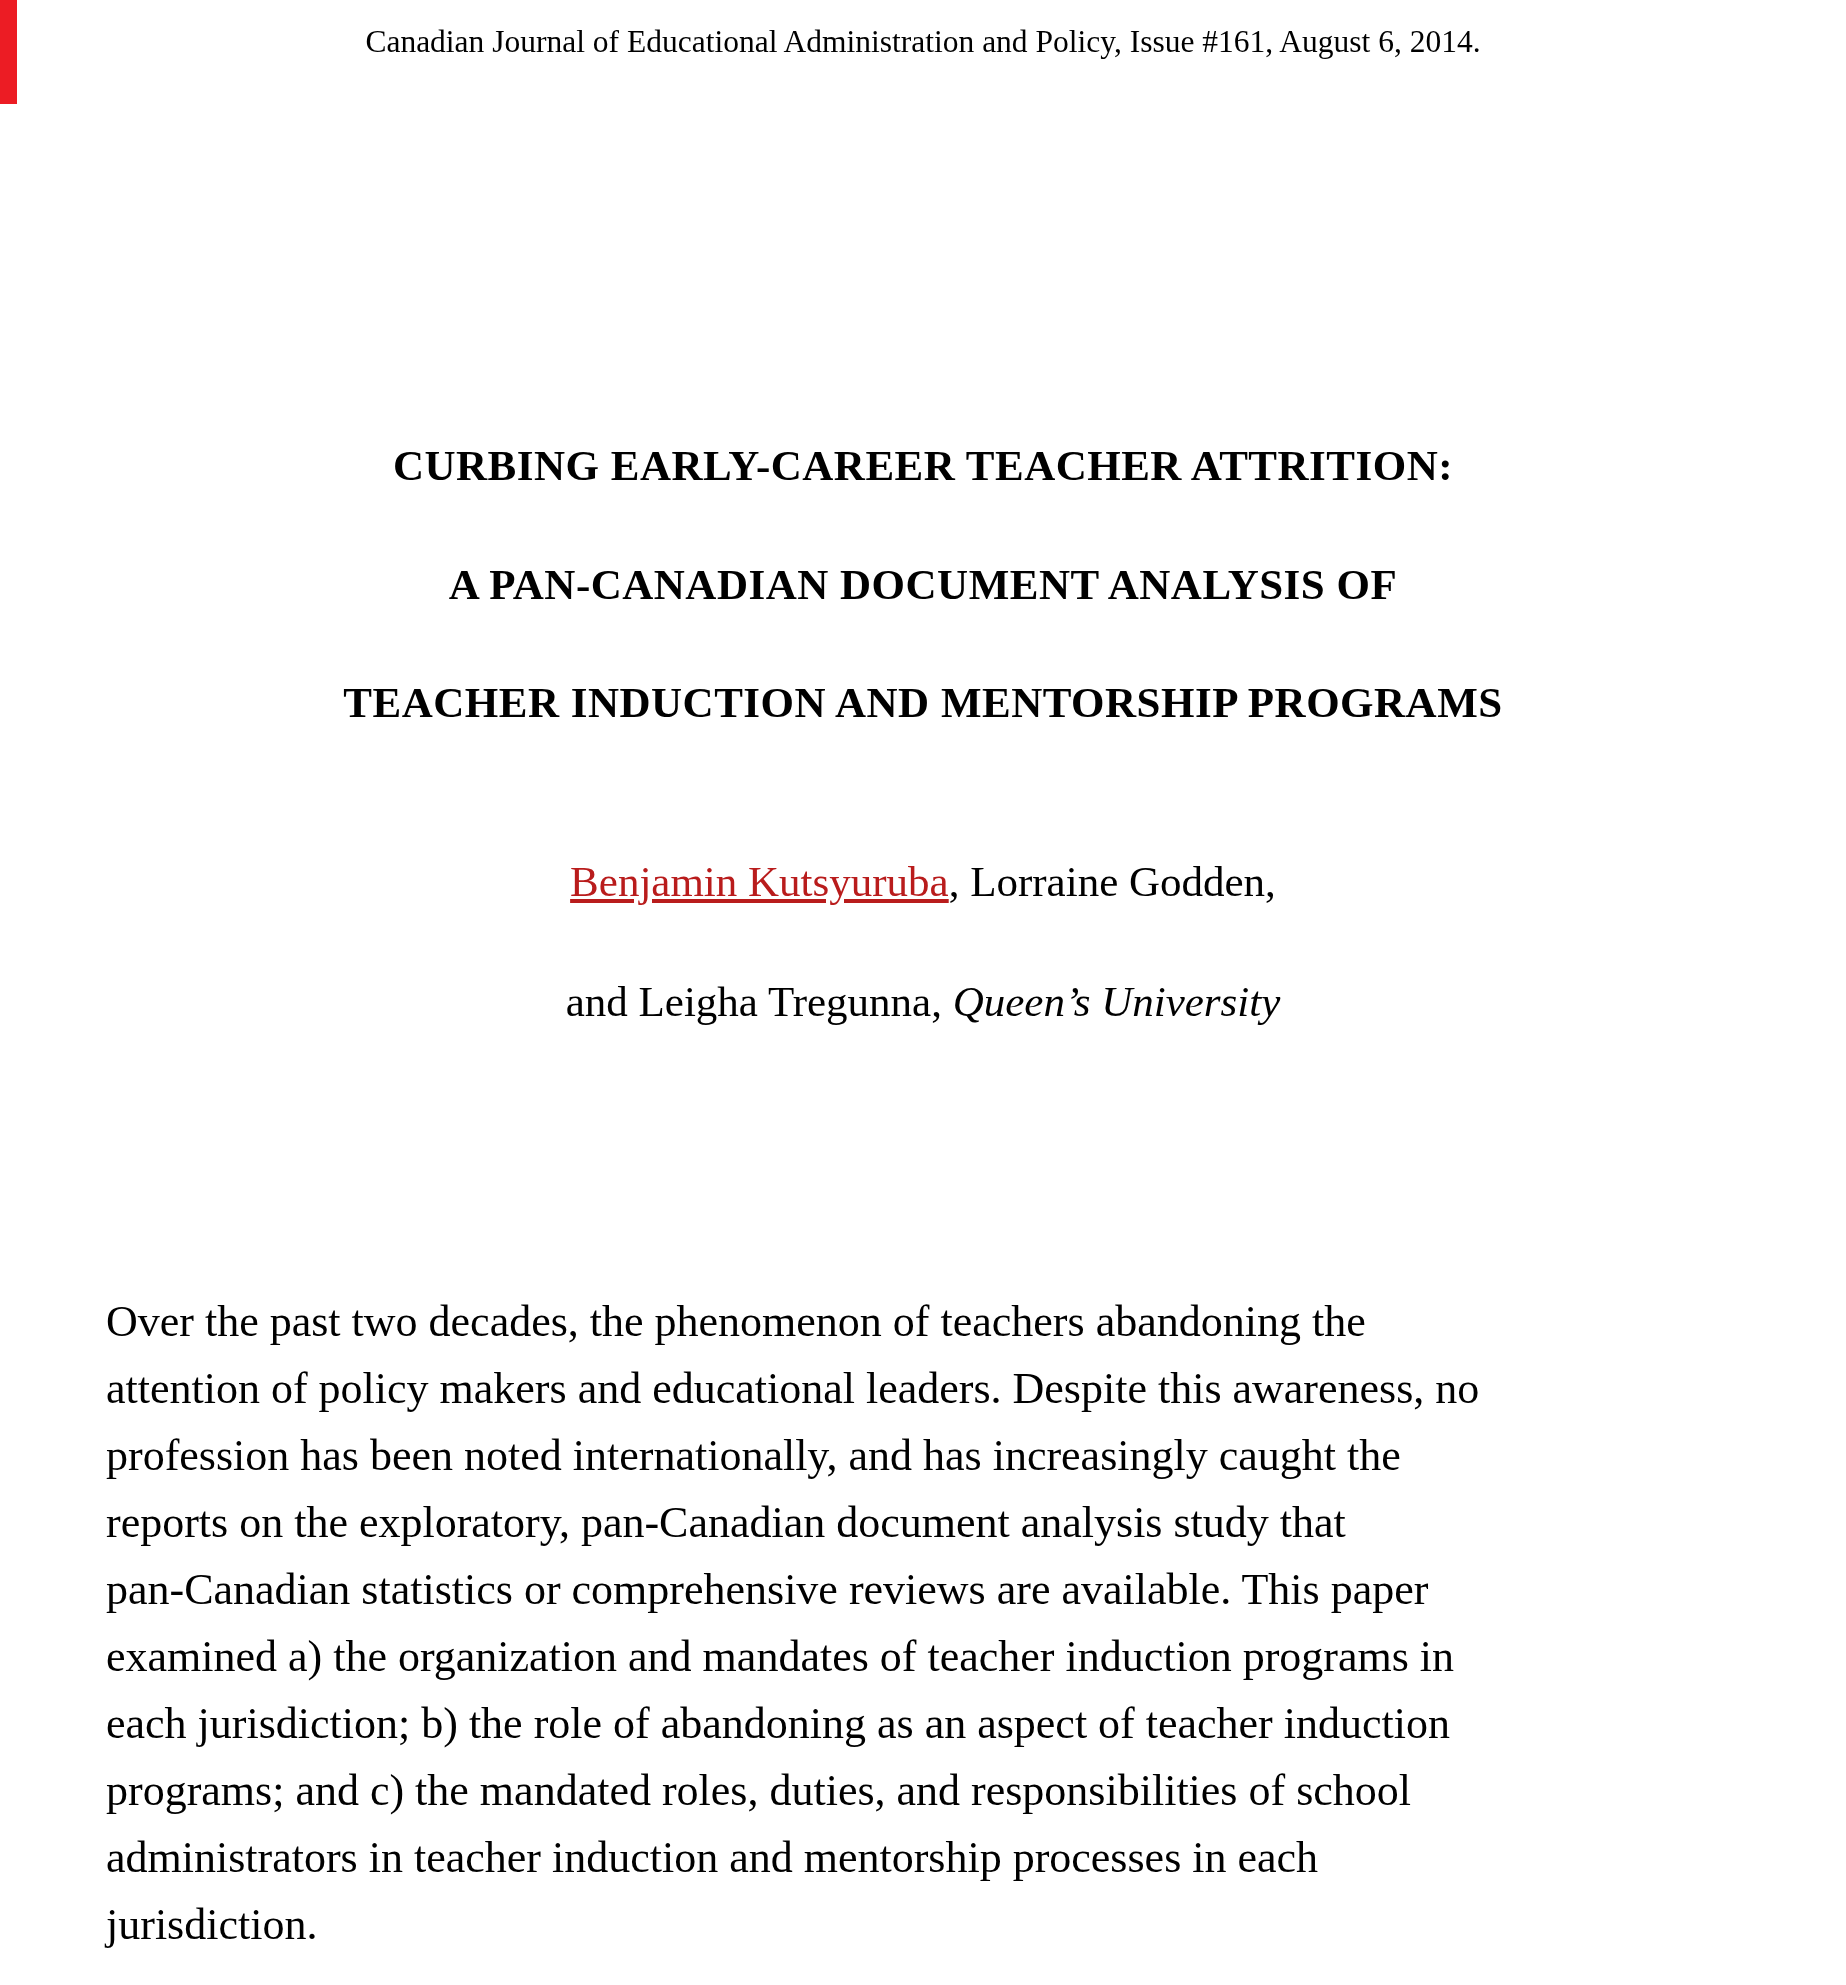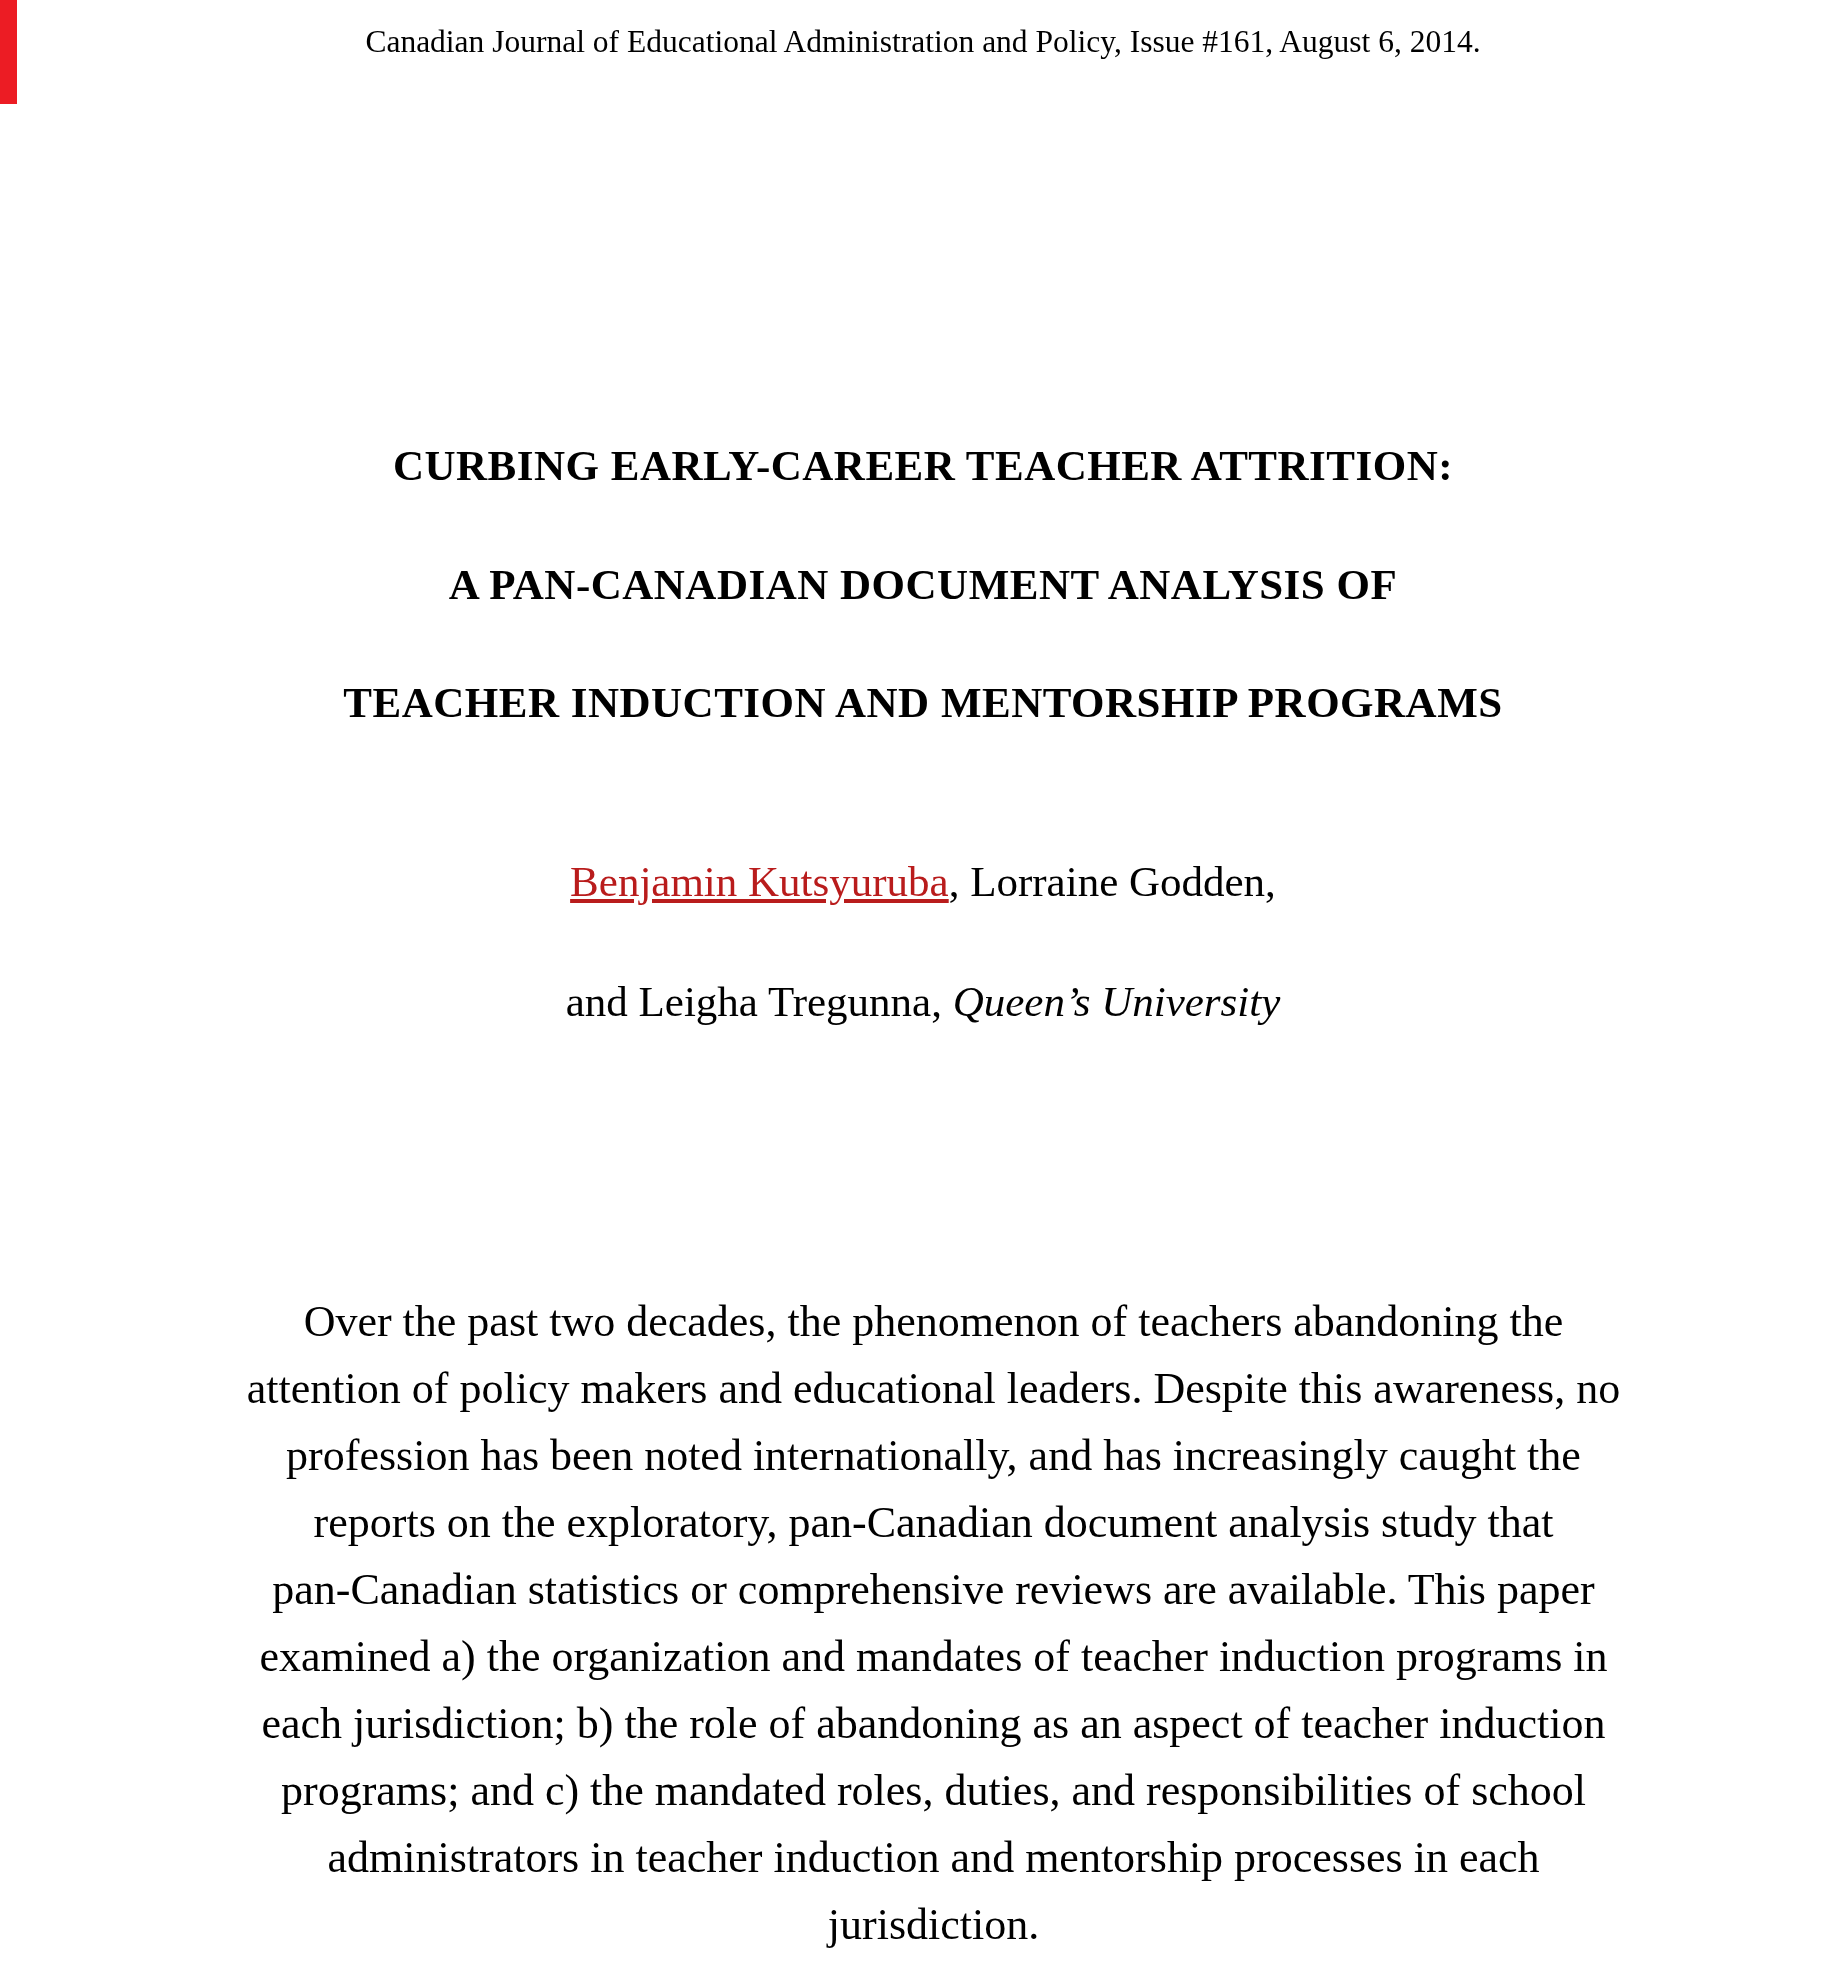--- a/index.html
+++ b/index.html
@@ -53,21 +53,21 @@
     font-style: italic;
   }
 
   .abstract {
     position: absolute;
     top: 1288px;
     left: 106px;
     width: 1655px;
     font-size: 44px;
     line-height: 67px;
-    text-align: center;
+    text-align: left;
   }
   .abstract-line {
     display: block;
     white-space: nowrap;
   }
 
   .red-margin-marker {
     position: absolute;
     left: 0;
     top: 0;

